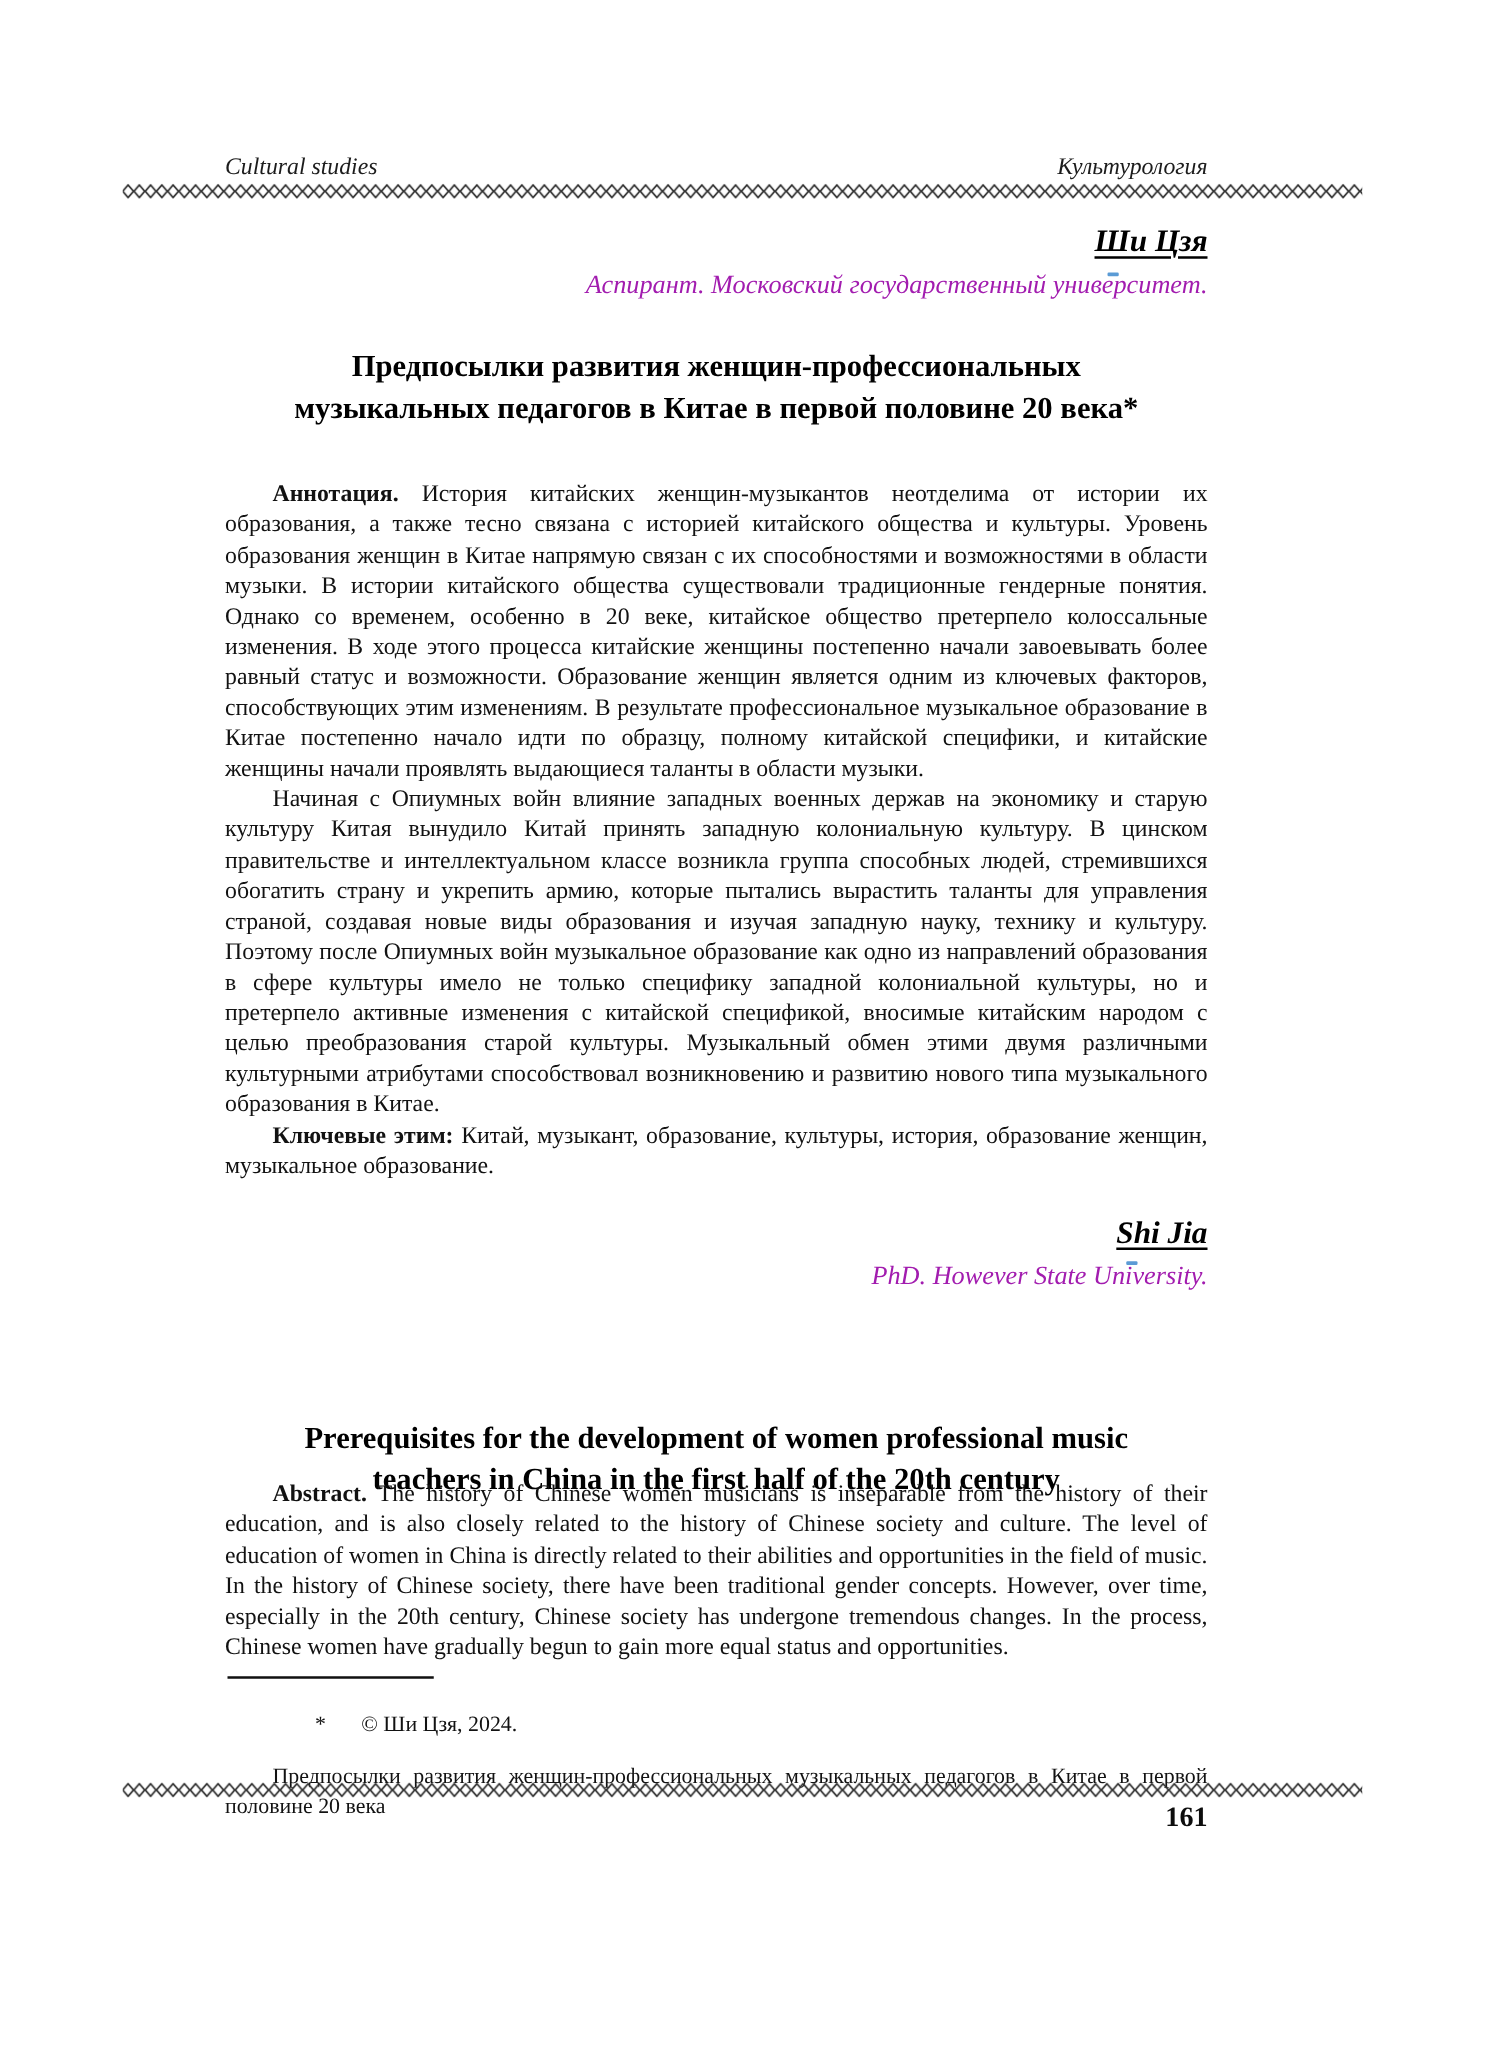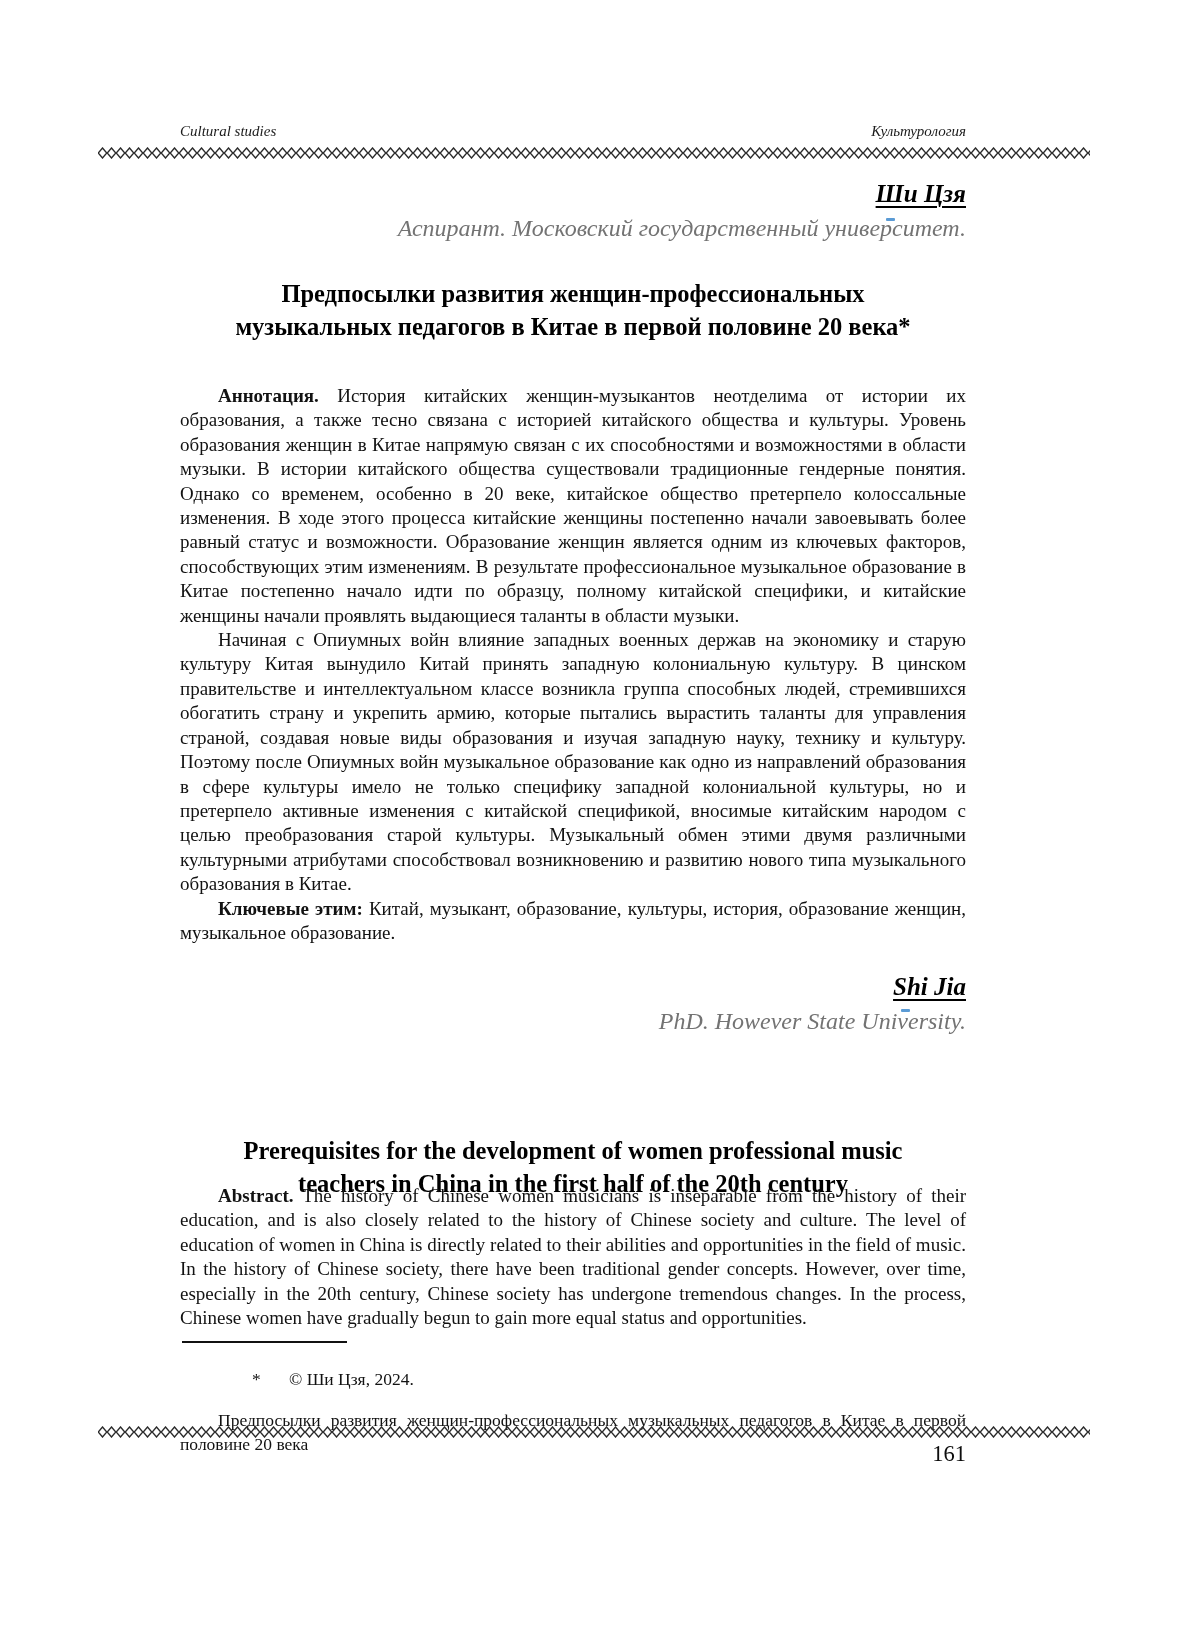--- a/index.html
+++ b/index.html
@@ -12,21 +12,21 @@
     font-family: "Liberation Serif", serif;
     color: #141414;
     overflow: hidden;
   }
   .running-head {
     position: absolute;
     top: 123px; left: 180px; width: 786px;
     display: flex;
     justify-content: space-between;
     font-style: italic;
-    font-size: 15px;
+    font-size: 19px;
     color: #1c1c1c;
   }
   .chain {
     position: absolute;
     left: 98px; width: 992px; height: 12px;
     line-height: 0;
   }
   .chain-top { top: 147px; }
   .chain-bottom { top: 1426px; }
   .byline {
@@ -39,24 +39,24 @@
   .author-name {
     font-size: 25px;
     font-weight: bold;
     font-style: italic;
     color: #000;
     text-decoration: underline;
     text-decoration-thickness: 2px;
     text-underline-offset: 4px;
   }
   .affiliation {
-    font-size: 24px;
+    font-size: 21px;
     font-style: italic;
     margin-top: 7px;
-    color: #737373;
+    color: #a21caf;
   }
   .title {
     position: absolute;
     left: 180px; width: 786px;
     margin: 0;
     text-align: center;
     font-weight: bold;
     font-size: 24.5px;
     line-height: 33px;
     color: #000;
@@ -90,20 +90,21 @@
   }
   .fn-line1 { margin: 16px; padding-left: 56px; }
   .fn-marker { display: inline-block; width: 37px; }
   .fn-ref { margin: 0; text-indent: 38px; }
   .page-number {
     position: absolute;
     top: 1441px; left: 180px; width: 786px;
     text-align: right;
     font-size: 22.5px;
     color: #0d0d0d;
+    font-weight: bold;
   }
   .speck { position: absolute; height: 3px; background: #5b9bd5; border-radius: 1px; }
   .speck-ru { top: 218px; left: 886px; width: 9px; }
   .speck-en { top: 1009px; left: 901px; width: 9px; }
 </style>
 </head>
 <body>
 
 <div class="page">
 

